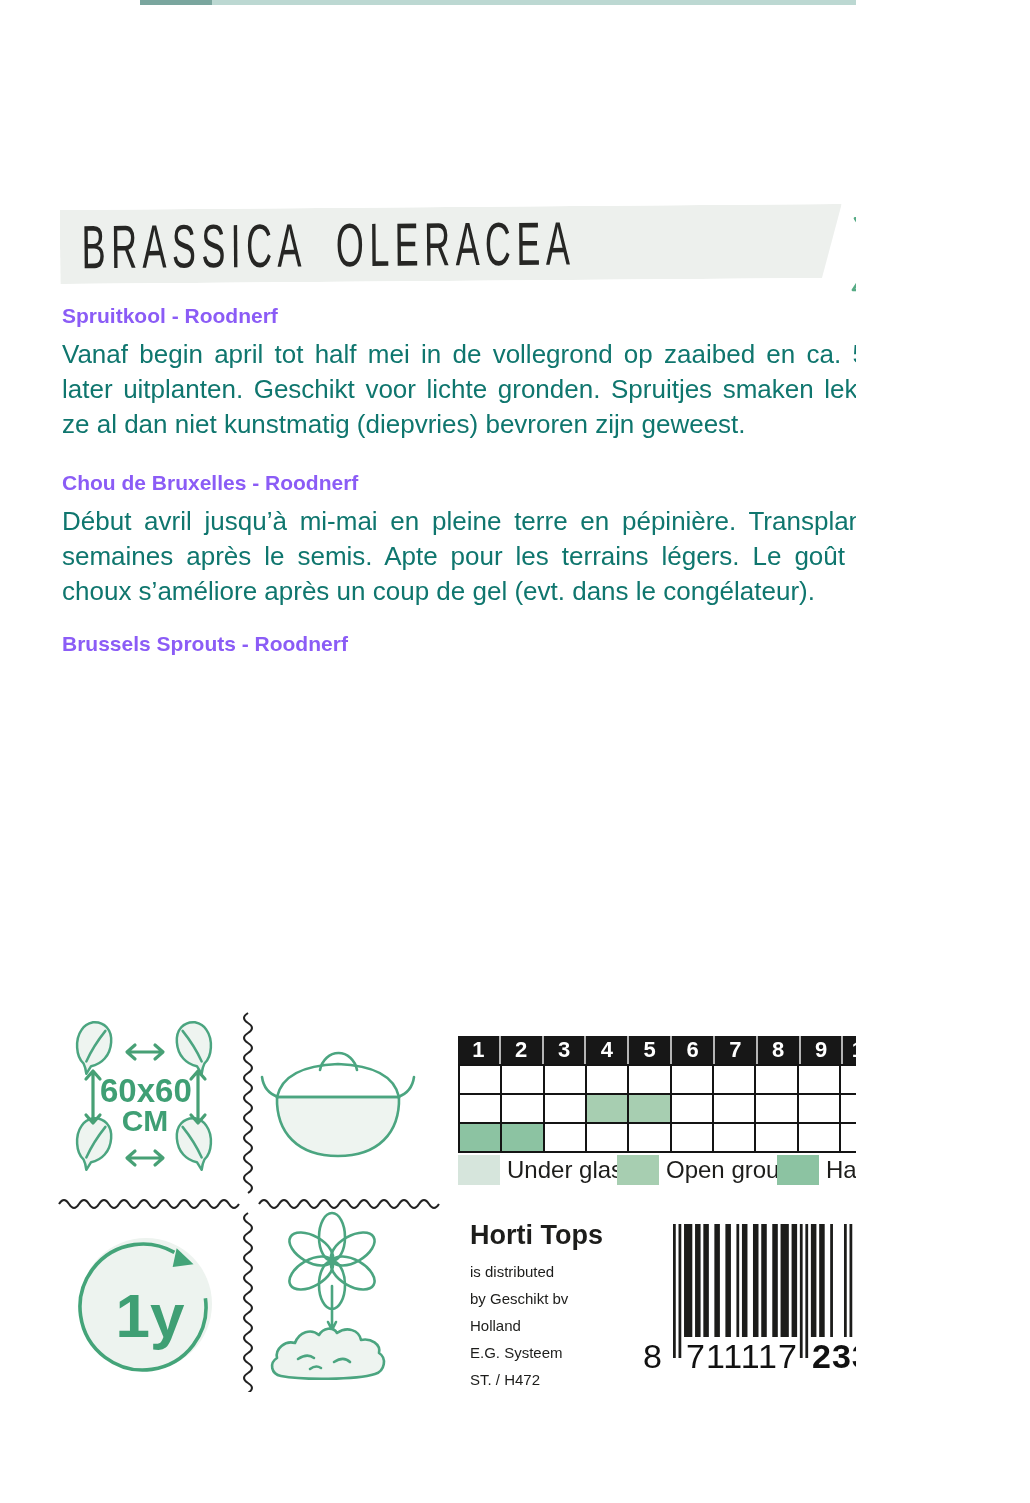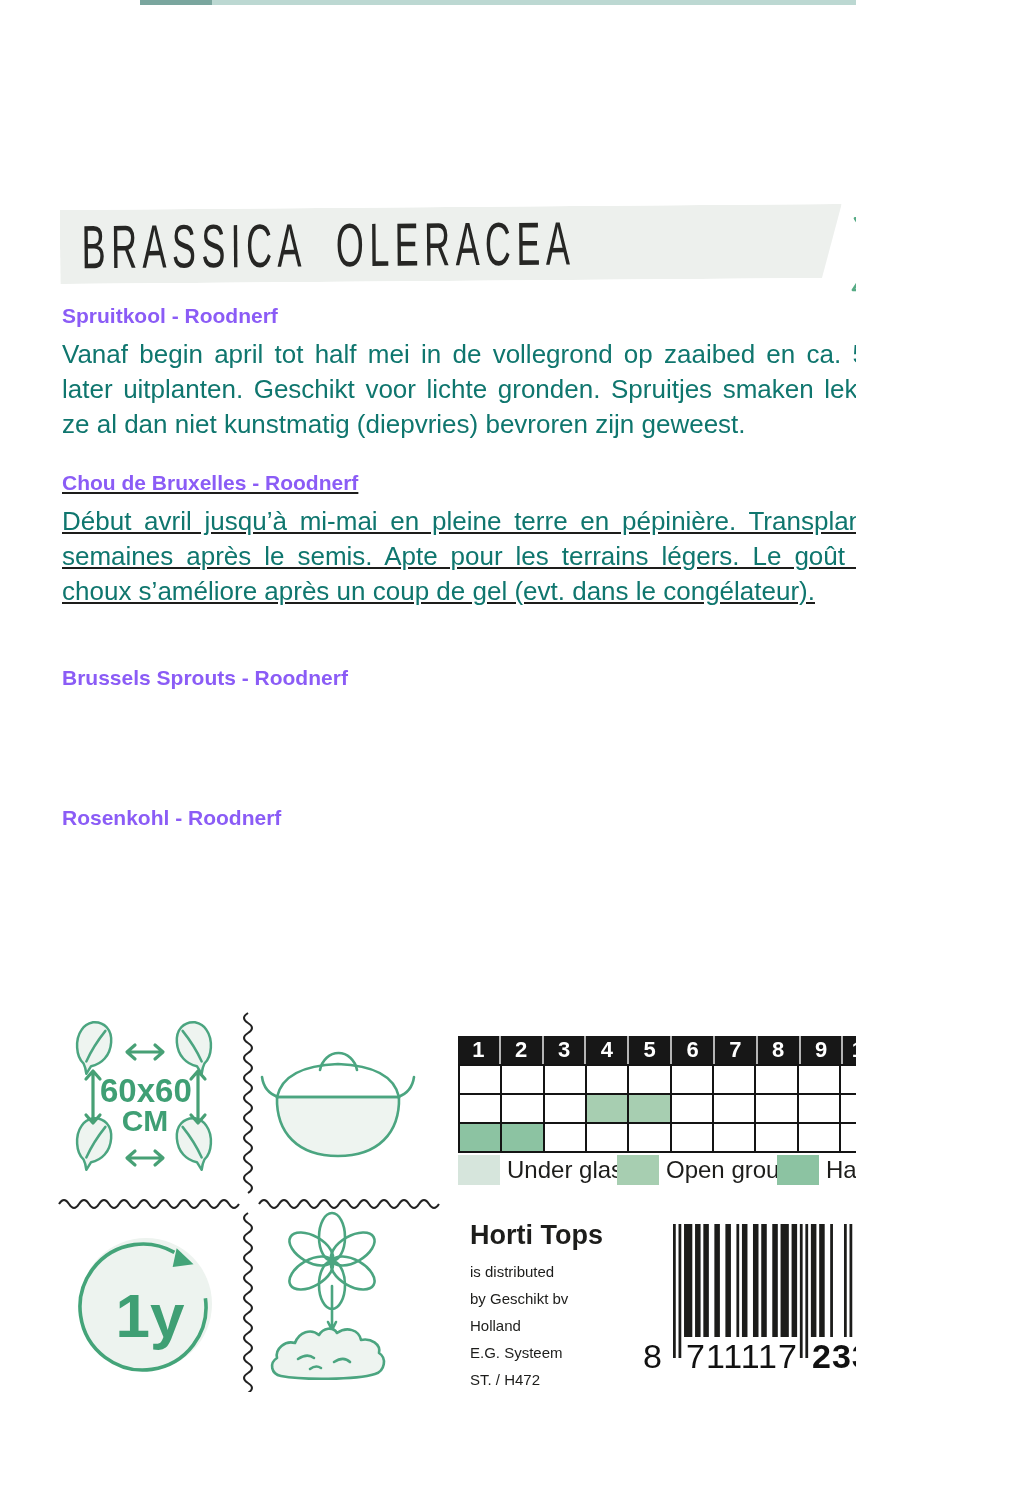--- a/index.html
+++ b/index.html
@@ -68,29 +68,28 @@
   </div>
 
   <svg class="abs" style="left:848px;top:198px;" width="160" height="110" viewBox="0 0 160 110">
     <text x="4" y="92" font-family="Liberation Sans, sans-serif" font-size="104" font-weight="bold" fill="#f6faf7" stroke="#56ab85" stroke-width="2.6" stroke-linejoin="round" letter-spacing="-4">XL</text>
   </svg>
 
   <div class="abs section" style="top:304px;">
     <p class="sec-head">Spruitkool - Roodnerf</p>
     <p class="sec-body">Vanaf begin april tot half mei in de vollegrond op zaaibed en ca. 5/6 weken later uitplanten. Geschikt voor lichte gronden. Spruitjes smaken lekkerder als ze al dan niet kunstmatig (diepvries)  bevroren zijn geweest.</p>
   </div>
-  <div class="abs section" style="top:471px;text-decoration:underline;">
+  <div class="abs section" style="top:471px;">
     <p class="sec-head">Chou de Bruxelles - Roodnerf</p>
     <p class="sec-body">Début avril jusqu’à mi-mai en pleine terre en pépinière. Transplanter 5 à 6 semaines après le semis. Apte pour les terrains légers. Le goût des petits choux s’améliore après un coup de gel (evt. dans le congélateur).</p>
   </div>
-  <div class="abs section" style="top:666px;">
+  <div class="abs section" style="top:632px;">
     <p class="sec-head">Brussels Sprouts - Roodnerf</p>
   </div>
   <div class="abs section" style="top:806px;">
-    <p class="sec-head">Rosenkohl - Roodnerf</p>
   </div>
 
   <svg class="abs" style="left:58px;top:1018px;" width="172" height="162" viewBox="0 0 172 162">
     <defs>
       <symbol id="leaf" viewBox="0 0 44 60">
         <path class="grn-fill" d="M22 2 C34 1 42 10 41 23 C40 37 31 46 20 48 L15 56 C14.5 51 14 49 12 45 C4 38 3 20 10 10 C13 5 17 3 22 2 Z"></path>
         <path class="grn" d="M15 43 C20 32 27 21 35 11"></path>
       </symbol>
     </defs>
     <use href="#leaf" x="14" y="2" width="42" height="58"></use>

